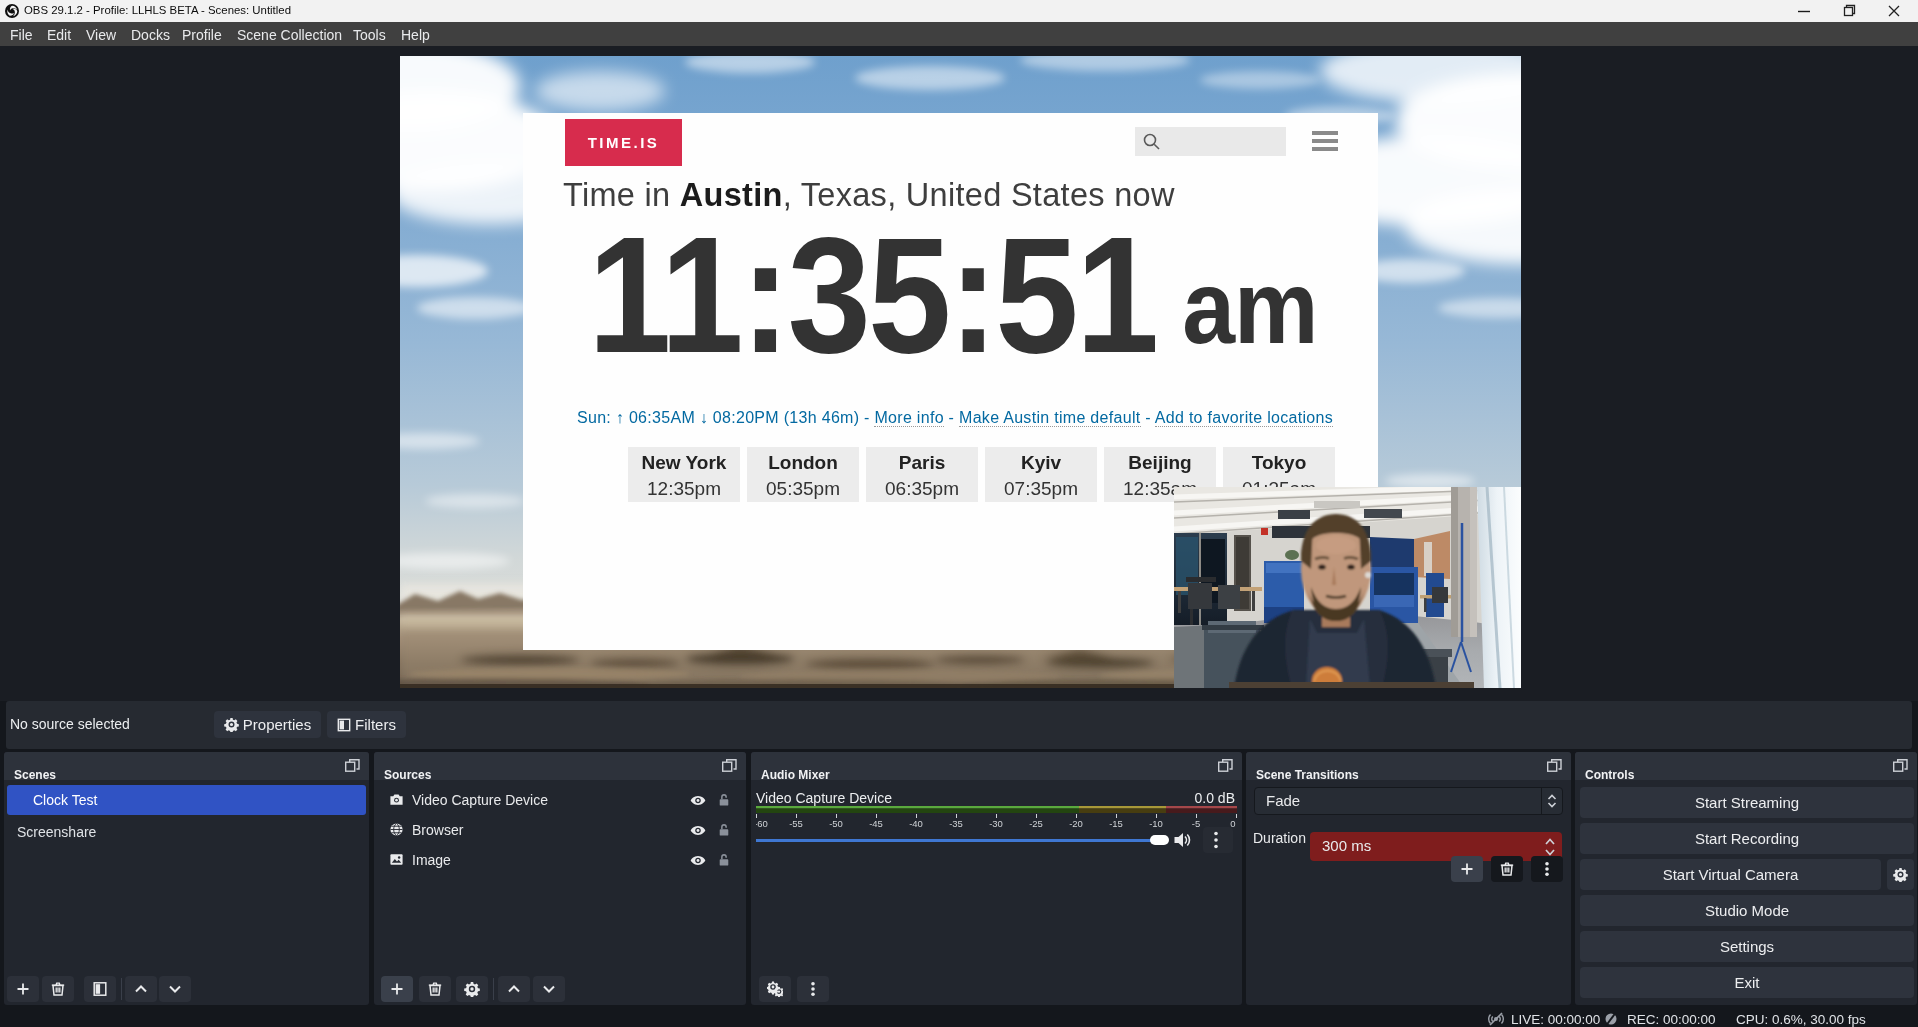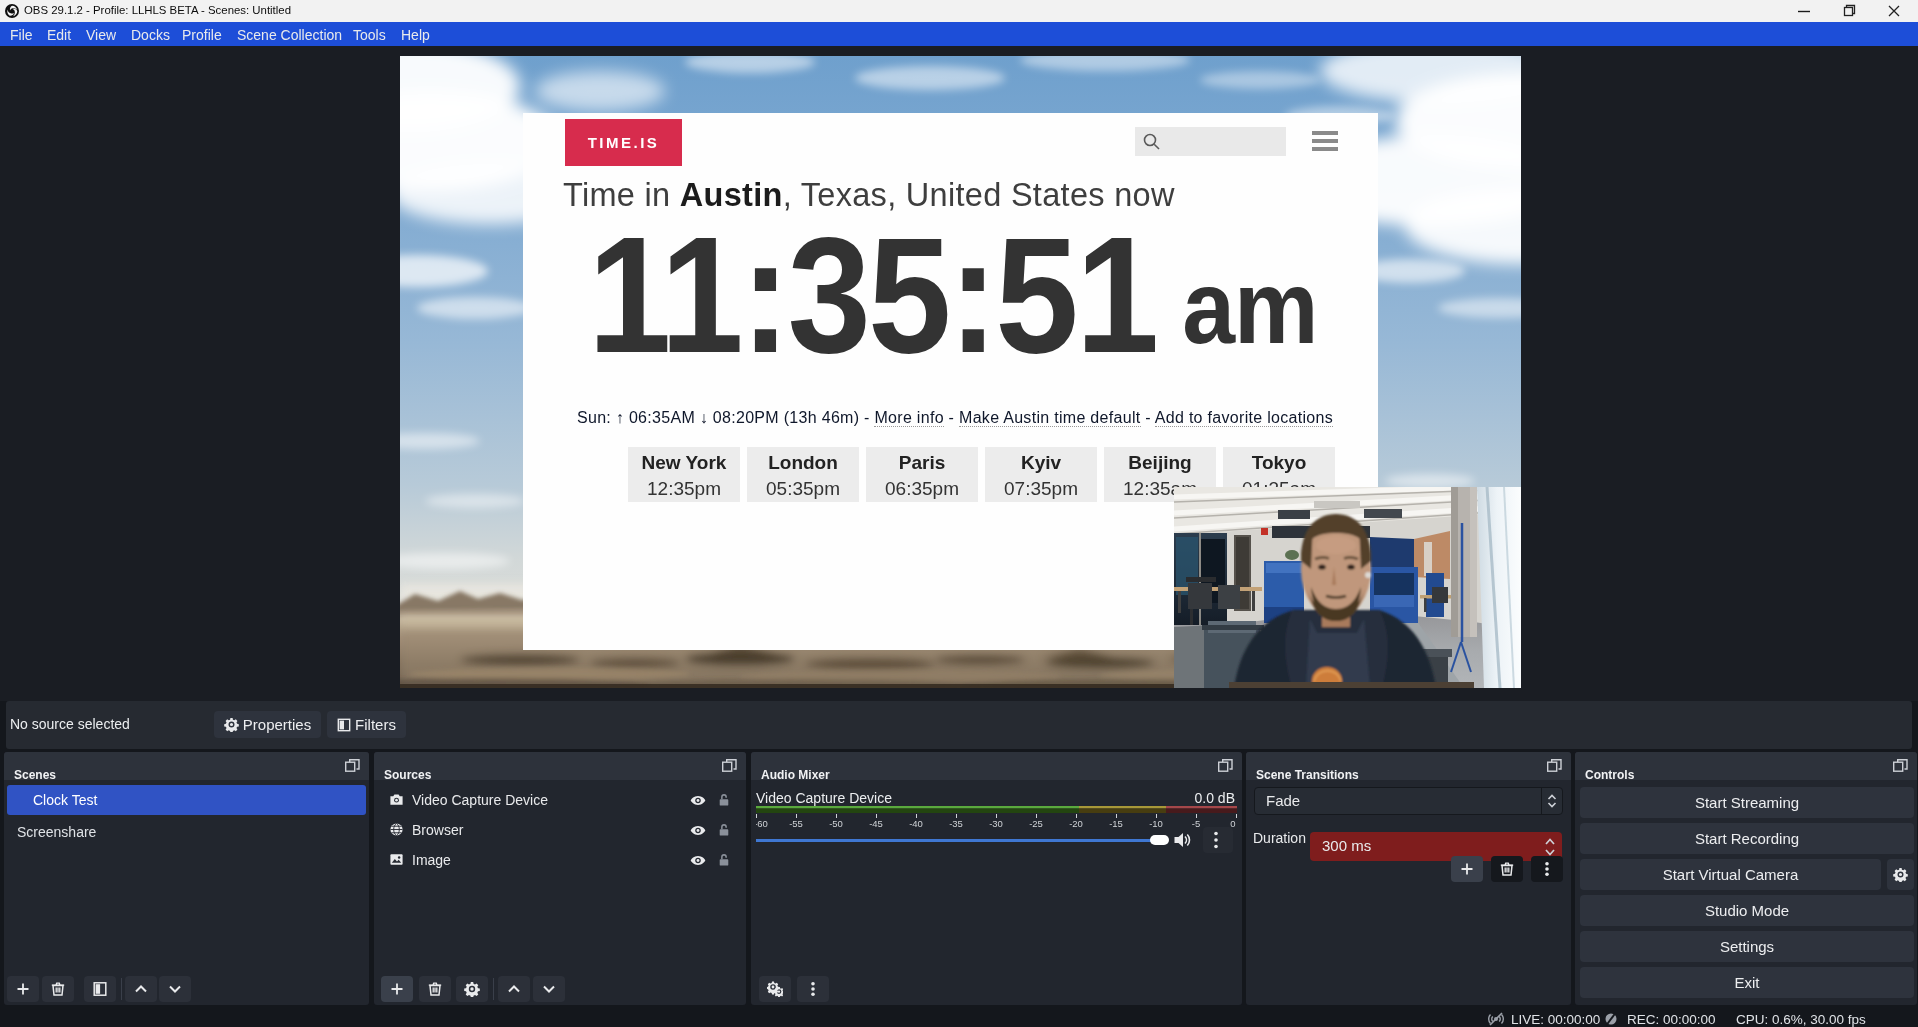--- a/index.html
+++ b/index.html
@@ -1,21 +1,21 @@
 <!DOCTYPE html>
 <html><head>
 <meta charset="utf-8">
 <style>
   * { margin:0; padding:0; box-sizing:border-box; }
   html,body { width:1918px; height:1027px; overflow:hidden; background:#14171c;
     font-family:"Liberation Sans", sans-serif; }
   .abs { position:absolute; }
   #titlebar { position:absolute; left:0; top:0; width:1918px; height:22px; background:#f2f2f2; color:#0c0c0c; }
   #titlebar .tt { position:absolute; left:24px; top:4px; font-size:11.4px; }
-  #menubar { position:absolute; left:0; top:22px; width:1918px; height:24px; background:#1d4ed8; }
+  #menubar { position:absolute; left:0; top:22px; width:1918px; height:24px; background:#404040; }
   #menubar span { position:absolute; top:5px; font-size:14px; color:#e9eaec; }
   #mainbg { position:absolute; left:0; top:46px; width:1918px; height:655px; background:#1a1d23; }
   #preview { position:absolute; left:400px; top:56px; width:1121px; height:632px; overflow:hidden; background:#9db8d2; }
   #card { position:absolute; left:123px; top:57px; width:855px; height:537px; background:#fefefe; }
   #webcam { position:absolute; left:774px; top:431px; width:347px; height:201px; }
   #toolrow { position:absolute; left:6px; top:701px; width:1906px; height:48px; background:#262a31; border-radius:3px; }
   .panel { position:absolute; top:752px; background:#22262e; border-radius:3px; }
   .phead { position:absolute; left:0; top:0; right:0; height:28px; background:#2d323b; border-radius:3px 3px 0 0; }
   .phead .pt { position:absolute; left:10px; top:16px; font-size:12px; font-weight:bold; color:#f1f2f4; }
   .popout { position:absolute; right:9px; top:7px; width:15px; height:13px; }
@@ -169,21 +169,21 @@
     </div>
     <div class="abs" style="left:789px;top:18px;width:26px;height:22px">
       <div style="height:3.6px;background:#8a8a8a;margin-bottom:4.4px"></div>
       <div style="height:3.6px;background:#8a8a8a;margin-bottom:4.4px"></div>
       <div style="height:3.6px;background:#8a8a8a"></div>
     </div>
     <div class="abs" style="left:40px;top:64px;font-size:32.5px;color:#3e3e3e;letter-spacing:0.3px">Time in <b style="color:#1c1c1c">Austin</b>, Texas, United States now</div>
     <div class="abs" style="left:65px;top:99px;font-weight:bold;color:#333;white-space:nowrap;line-height:1;transform:scaleY(1.1);transform-origin:0 0">
       <span style="font-size:150px;letter-spacing:-3px">11:35:51</span><span style="font-size:95px;letter-spacing:-1px;margin-left:26px;vertical-align:8px">am</span>
     </div>
-    <div class="abs" style="left:54px;top:296px;font-size:16px;letter-spacing:0.3px;color:#0f172a">Sun: ↑ 06:35AM ↓ 08:20PM (13h 46m) - <span class="lnk">More info</span> - <span class="lnk">Make Austin time default</span> - <span class="lnk">Add to favorite locations</span></div>
+    <div class="abs" style="left:54px;top:296px;font-size:16px;letter-spacing:0.3px;color:#0369a1">Sun: ↑ 06:35AM ↓ 08:20PM (13h 46m) - <span class="lnk">More info</span> - <span class="lnk">Make Austin time default</span> - <span class="lnk">Add to favorite locations</span></div>
     <div class="citys">
       <div class="cb" style="left:105px"><b>New York</b><br>12:35pm</div>
       <div class="cb" style="left:224px"><b>London</b><br>05:35pm</div>
       <div class="cb" style="left:343px"><b>Paris</b><br>06:35pm</div>
       <div class="cb" style="left:462px"><b>Kyiv</b><br>07:35pm</div>
       <div class="cb" style="left:581px"><b>Beijing</b><br>12:35am</div>
       <div class="cb" style="left:700px"><b>Tokyo</b><br>01:35am</div>
     </div>
   </div>
   <div id="webcam">

